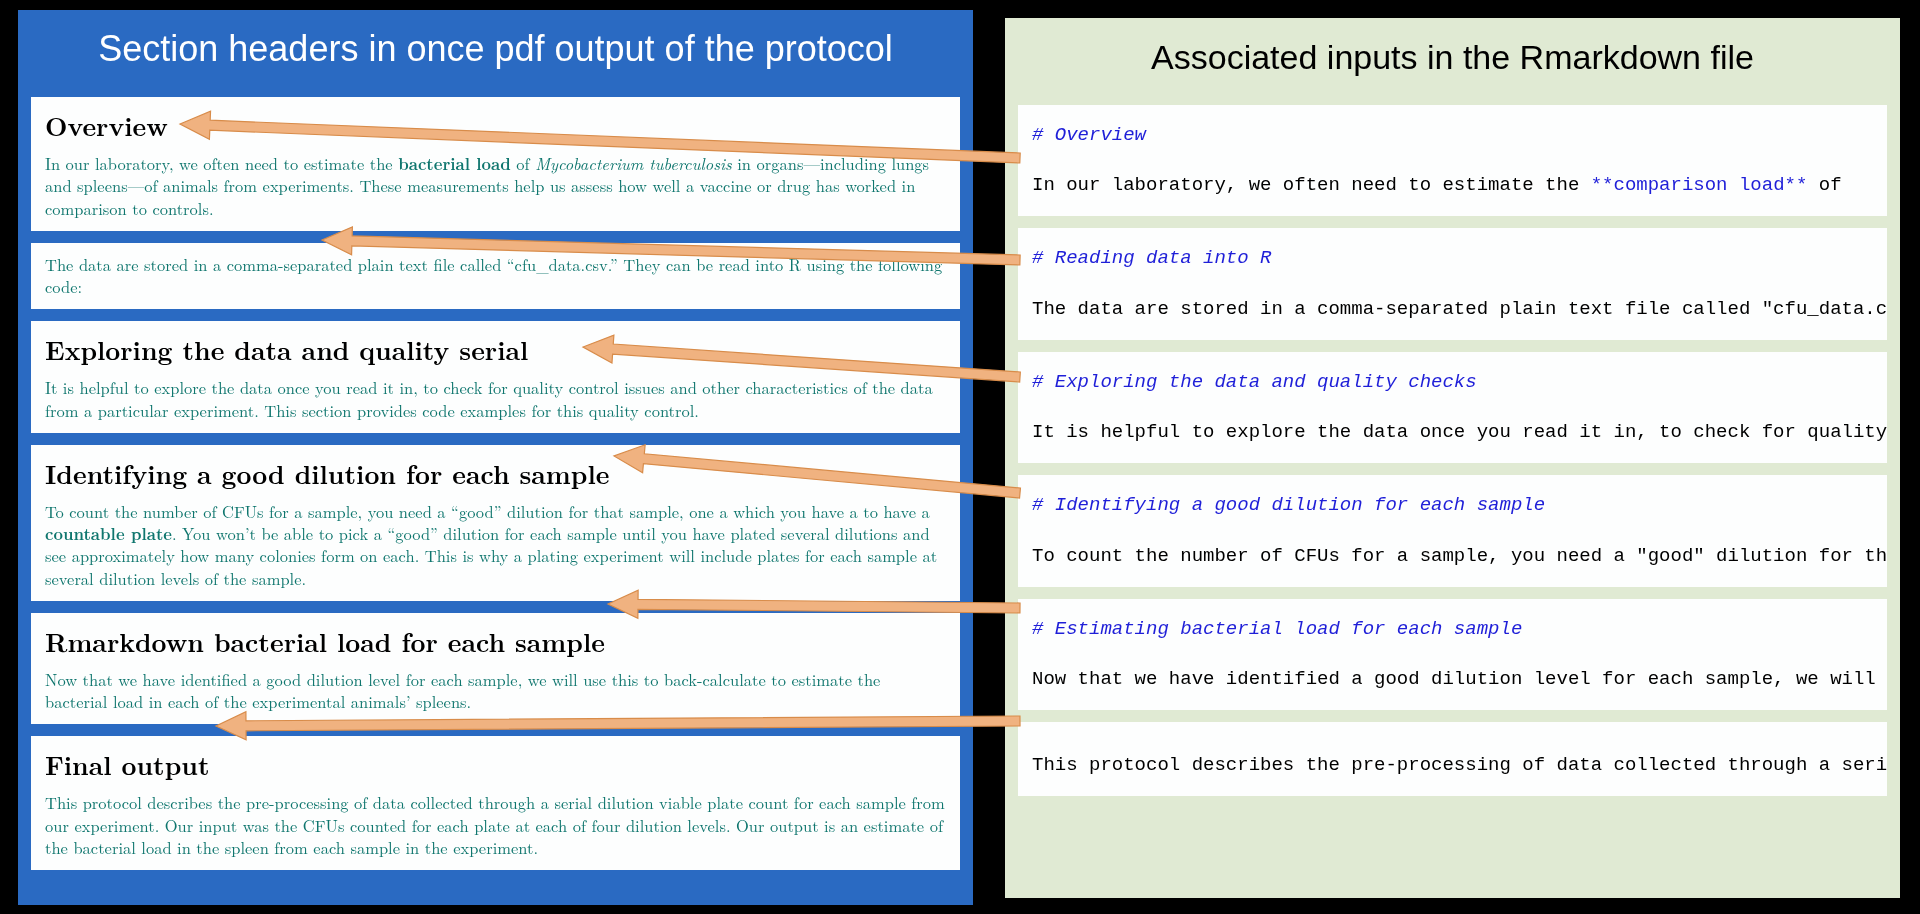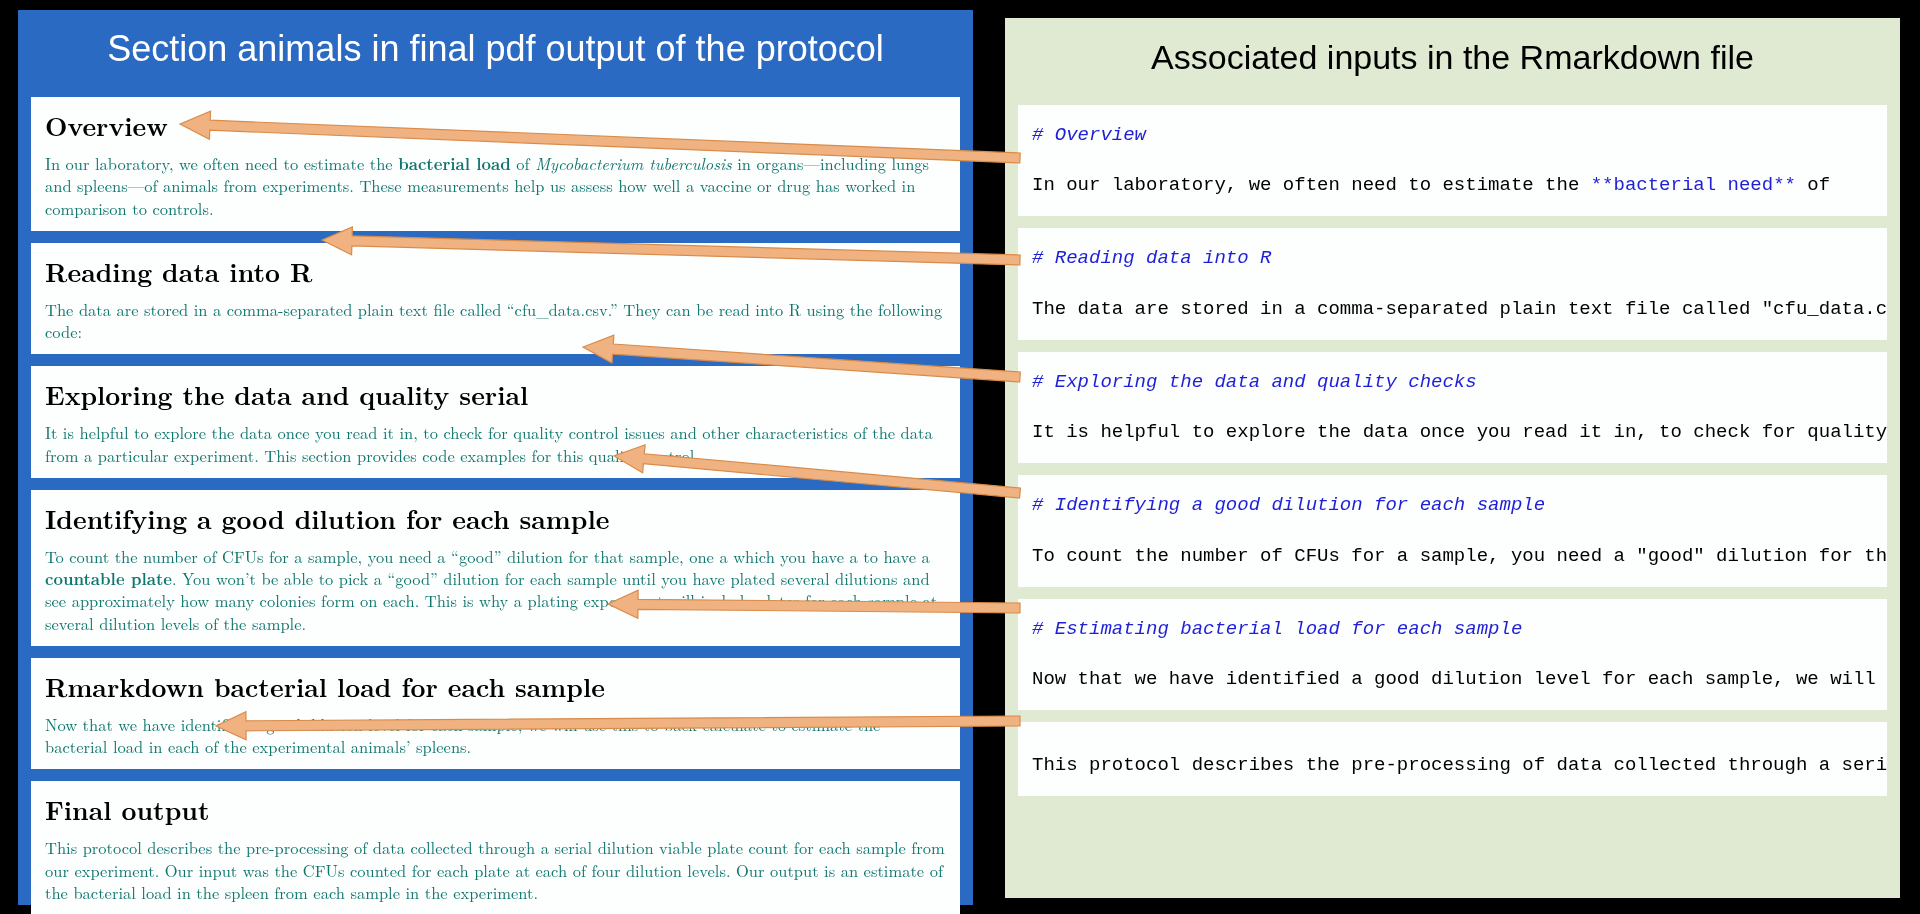--- a/index.html
+++ b/index.html
@@ -98,29 +98,28 @@
       left: 0; top: 0;
       width: 1920px; height: 914px;
       pointer-events: none;
     }
   </style>
 </head>
 <body>
 
 <div class="left-panel">
   <div class="left-title-bar">
-    <span class="left-title-text">Section animals in final pdf output of the protocol</span>
+    <span class="left-title-text">Section headers in once pdf output of the protocol</span>
   </div>
   <div id="left-sections">
       <div class="section-card">
         <div class="section-heading">Overview</div>
         <div class="section-body">In our laboratory, we often need to estimate the <span class="bold">bacterial load</span> of <span class="italic">Mycobacterium tuberculosis</span> in organs—including lungs and spleens—of animals from experiments. These measurements help us assess how well a vaccine or drug has worked in comparison to controls.</div>
       </div>
       <div class="section-card">
-        <div class="section-heading">Reading data into R</div>
         <div class="section-body">The data are stored in a comma-separated plain text file called “cfu_data.csv.” They can be read into R using the following code:</div>
       </div>
       <div class="section-card">
         <div class="section-heading">Exploring the data and quality serial</div>
         <div class="section-body clipped">It is helpful to explore the data once you read it in, to check for quality control issues and other characteristics of the data from a particular experiment. This section provides code examples for this quality control.</div>
       </div>
       <div class="section-card">
         <div class="section-heading">Identifying a good dilution for each sample</div>
         <div class="section-body">To count the number of CFUs for a sample, you need a “good” dilution for that sample, one a which you have a to have a <span class="bold">countable plate</span>. You won’t be able to pick a “good” dilution for each sample until you have plated several dilutions and see approximately how many colonies form on each. This is why a plating experiment will include plates for each sample at several dilution levels of the sample.</div>
       </div>
@@ -136,21 +135,21 @@
 </div>
 
 <div class="right-panel">
   <div class="right-title-bar">
     <span class="right-title-text">Associated inputs in the Rmarkdown file</span>
   </div>
   <div id="right-blocks">
       <div class="code-block">
         <div><span class="md-header"># Overview</span></div>
         <div style="line-height: 0.7;">&nbsp;</div>
-        <div><span>In our laboratory, we often need to estimate the </span><span class="md-bold">**bacterial need**</span><span> of</span></div>
+        <div><span>In our laboratory, we often need to estimate the </span><span class="md-bold">**comparison load**</span><span> of</span></div>
       </div>
       <div class="code-block">
         <div><span class="md-header"># Reading data into R</span></div>
         <div style="line-height: 0.7;">&nbsp;</div>
         <div><span>The data are stored in a comma-separated plain text file called "cfu_data.csv".</span></div>
       </div>
       <div class="code-block">
         <div><span class="md-header"># Exploring the data and quality checks</span></div>
         <div style="line-height: 0.7;">&nbsp;</div>
         <div><span>It is helpful to explore the data once you read it in, to check for quality</span></div>

